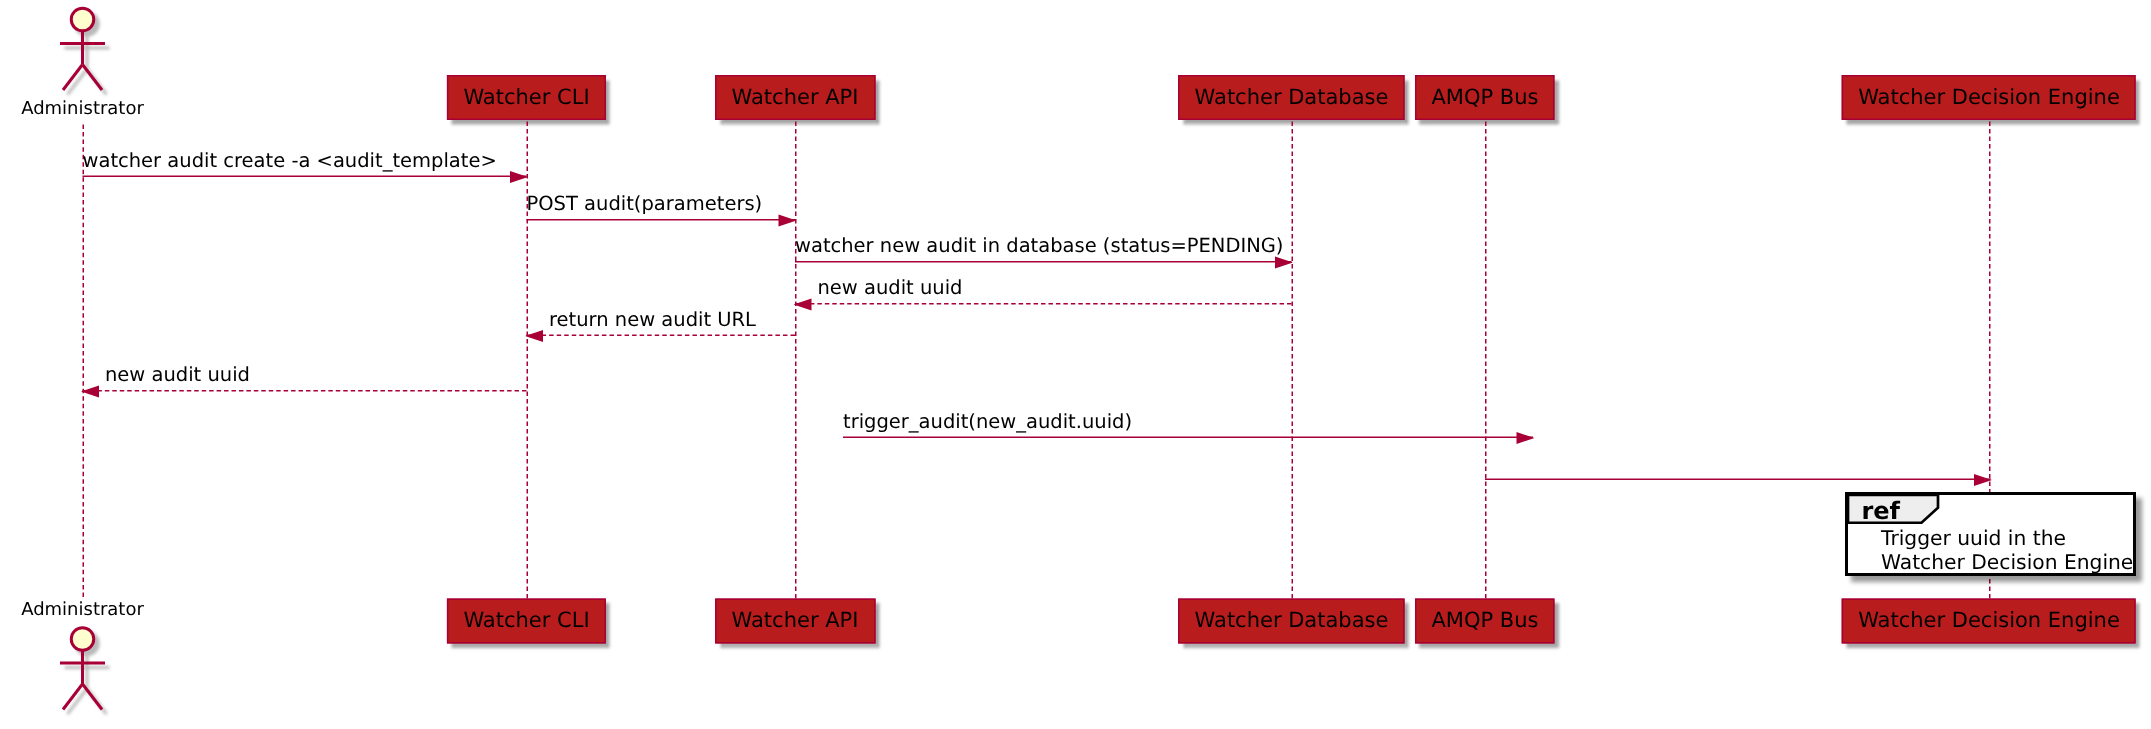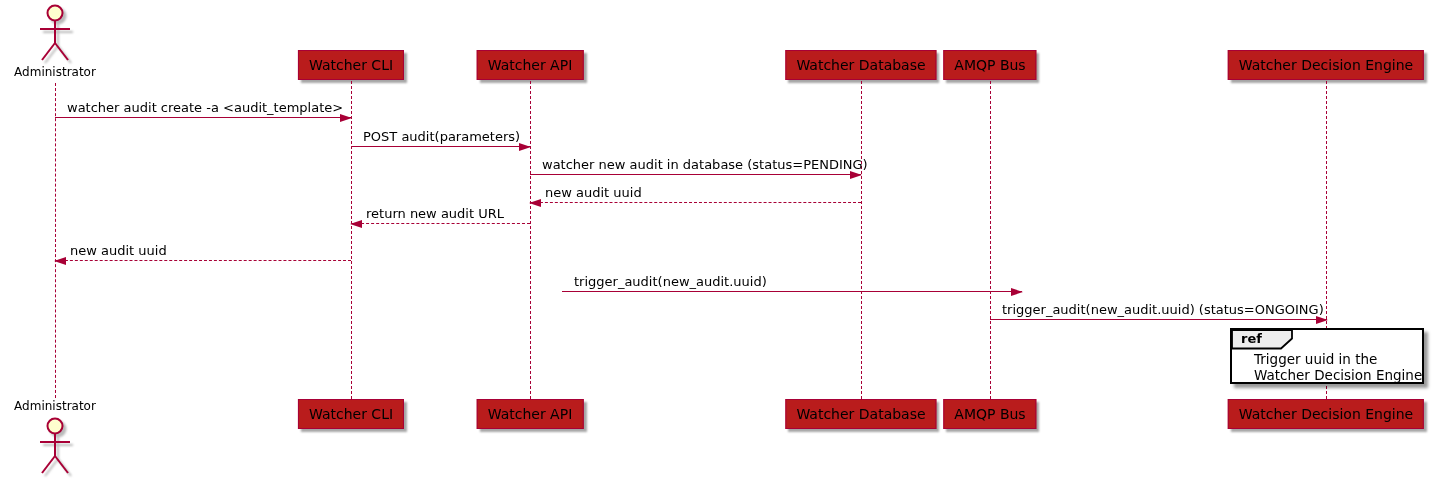--- a/index.html
+++ b/index.html
@@ -23,21 +23,21 @@
   
   .actor-label {
     position:absolute; transform:translateX(-50%);
     font-size:12px; white-space:nowrap;
   }
   .actor-fig { position:absolute; transform:translateX(-50%);
     filter:drop-shadow(3px 3px 1px rgba(130,130,130,0.55)); }
   
   .msg { position:absolute; height:20px; }
   .msg .lbl {
-    position:absolute; bottom:3px; left:12px;
+    position:absolute; bottom:3px; left:0;
     font-size:13px; white-space:nowrap;
   }
   .msg.left .lbl { left:15px; }
   .msg .ln { position:absolute; bottom:0; left:0; right:0; height:0;
     border-top:1.4px solid #A80036; }
   .msg.dashed .ln { border-top:1px dashed #A80036; }
   .msg .head {
     position:absolute; bottom:-4px; width:0; height:0;
     border-top:4.5px solid transparent; border-bottom:4.5px solid transparent;
   }
@@ -45,21 +45,21 @@
   .msg.left  .head { left:-1px;  border-right:12px solid #A80036; }
   
   .refbox {
     position:absolute; left:1230px; top:328px; width:194px; height:56px;
     background:#ffffff; border:2px solid #000000; box-sizing:border-box;
     box-shadow:4px 4px 3px rgba(0,0,0,0.4);
   }
   .reftab-svg { position:absolute; top:-1px; left:-1px; }
   .refkw {
     position:absolute; top:1px; left:9px;
-    font-size:13px; font-weight:bold;
+    font-size:16px; font-weight:bold;
   }
   .refbody {
     position:absolute; left:22px; top:21px;
     font-size:13.5px; line-height:16px; white-space:nowrap;
   }
 </style>
 </head>
 <body>
 
 <div class="canvas">
@@ -122,21 +122,20 @@
     <span class="head"></span>
   </div>
 
   <div class="msg right solid" style="left:530px; top:272px; width:460px;margin-left:32px;">
     <div class="lbl">trigger_audit(new_audit.uuid)</div>
     <div class="ln"></div>
     <span class="head"></span>
   </div>
 
   <div class="msg right solid" style="left:990px; top:300px; width:337px;">
-    <div class="lbl">trigger_audit(new_audit.uuid) (status=ONGOING)</div>
     <div class="ln"></div>
     <span class="head"></span>
   </div>
 
   <div class="refbox">
     <svg class="reftab-svg" width="64" height="21" viewBox="0 0 64 21">
       <path d="M1,1 H61 V9.5 L50,19.5 H1 Z" fill="#EEEEEE" stroke="#000000" stroke-width="1.8"></path>
     </svg>
     <span class="refkw">ref</span>
     <div class="refbody">

